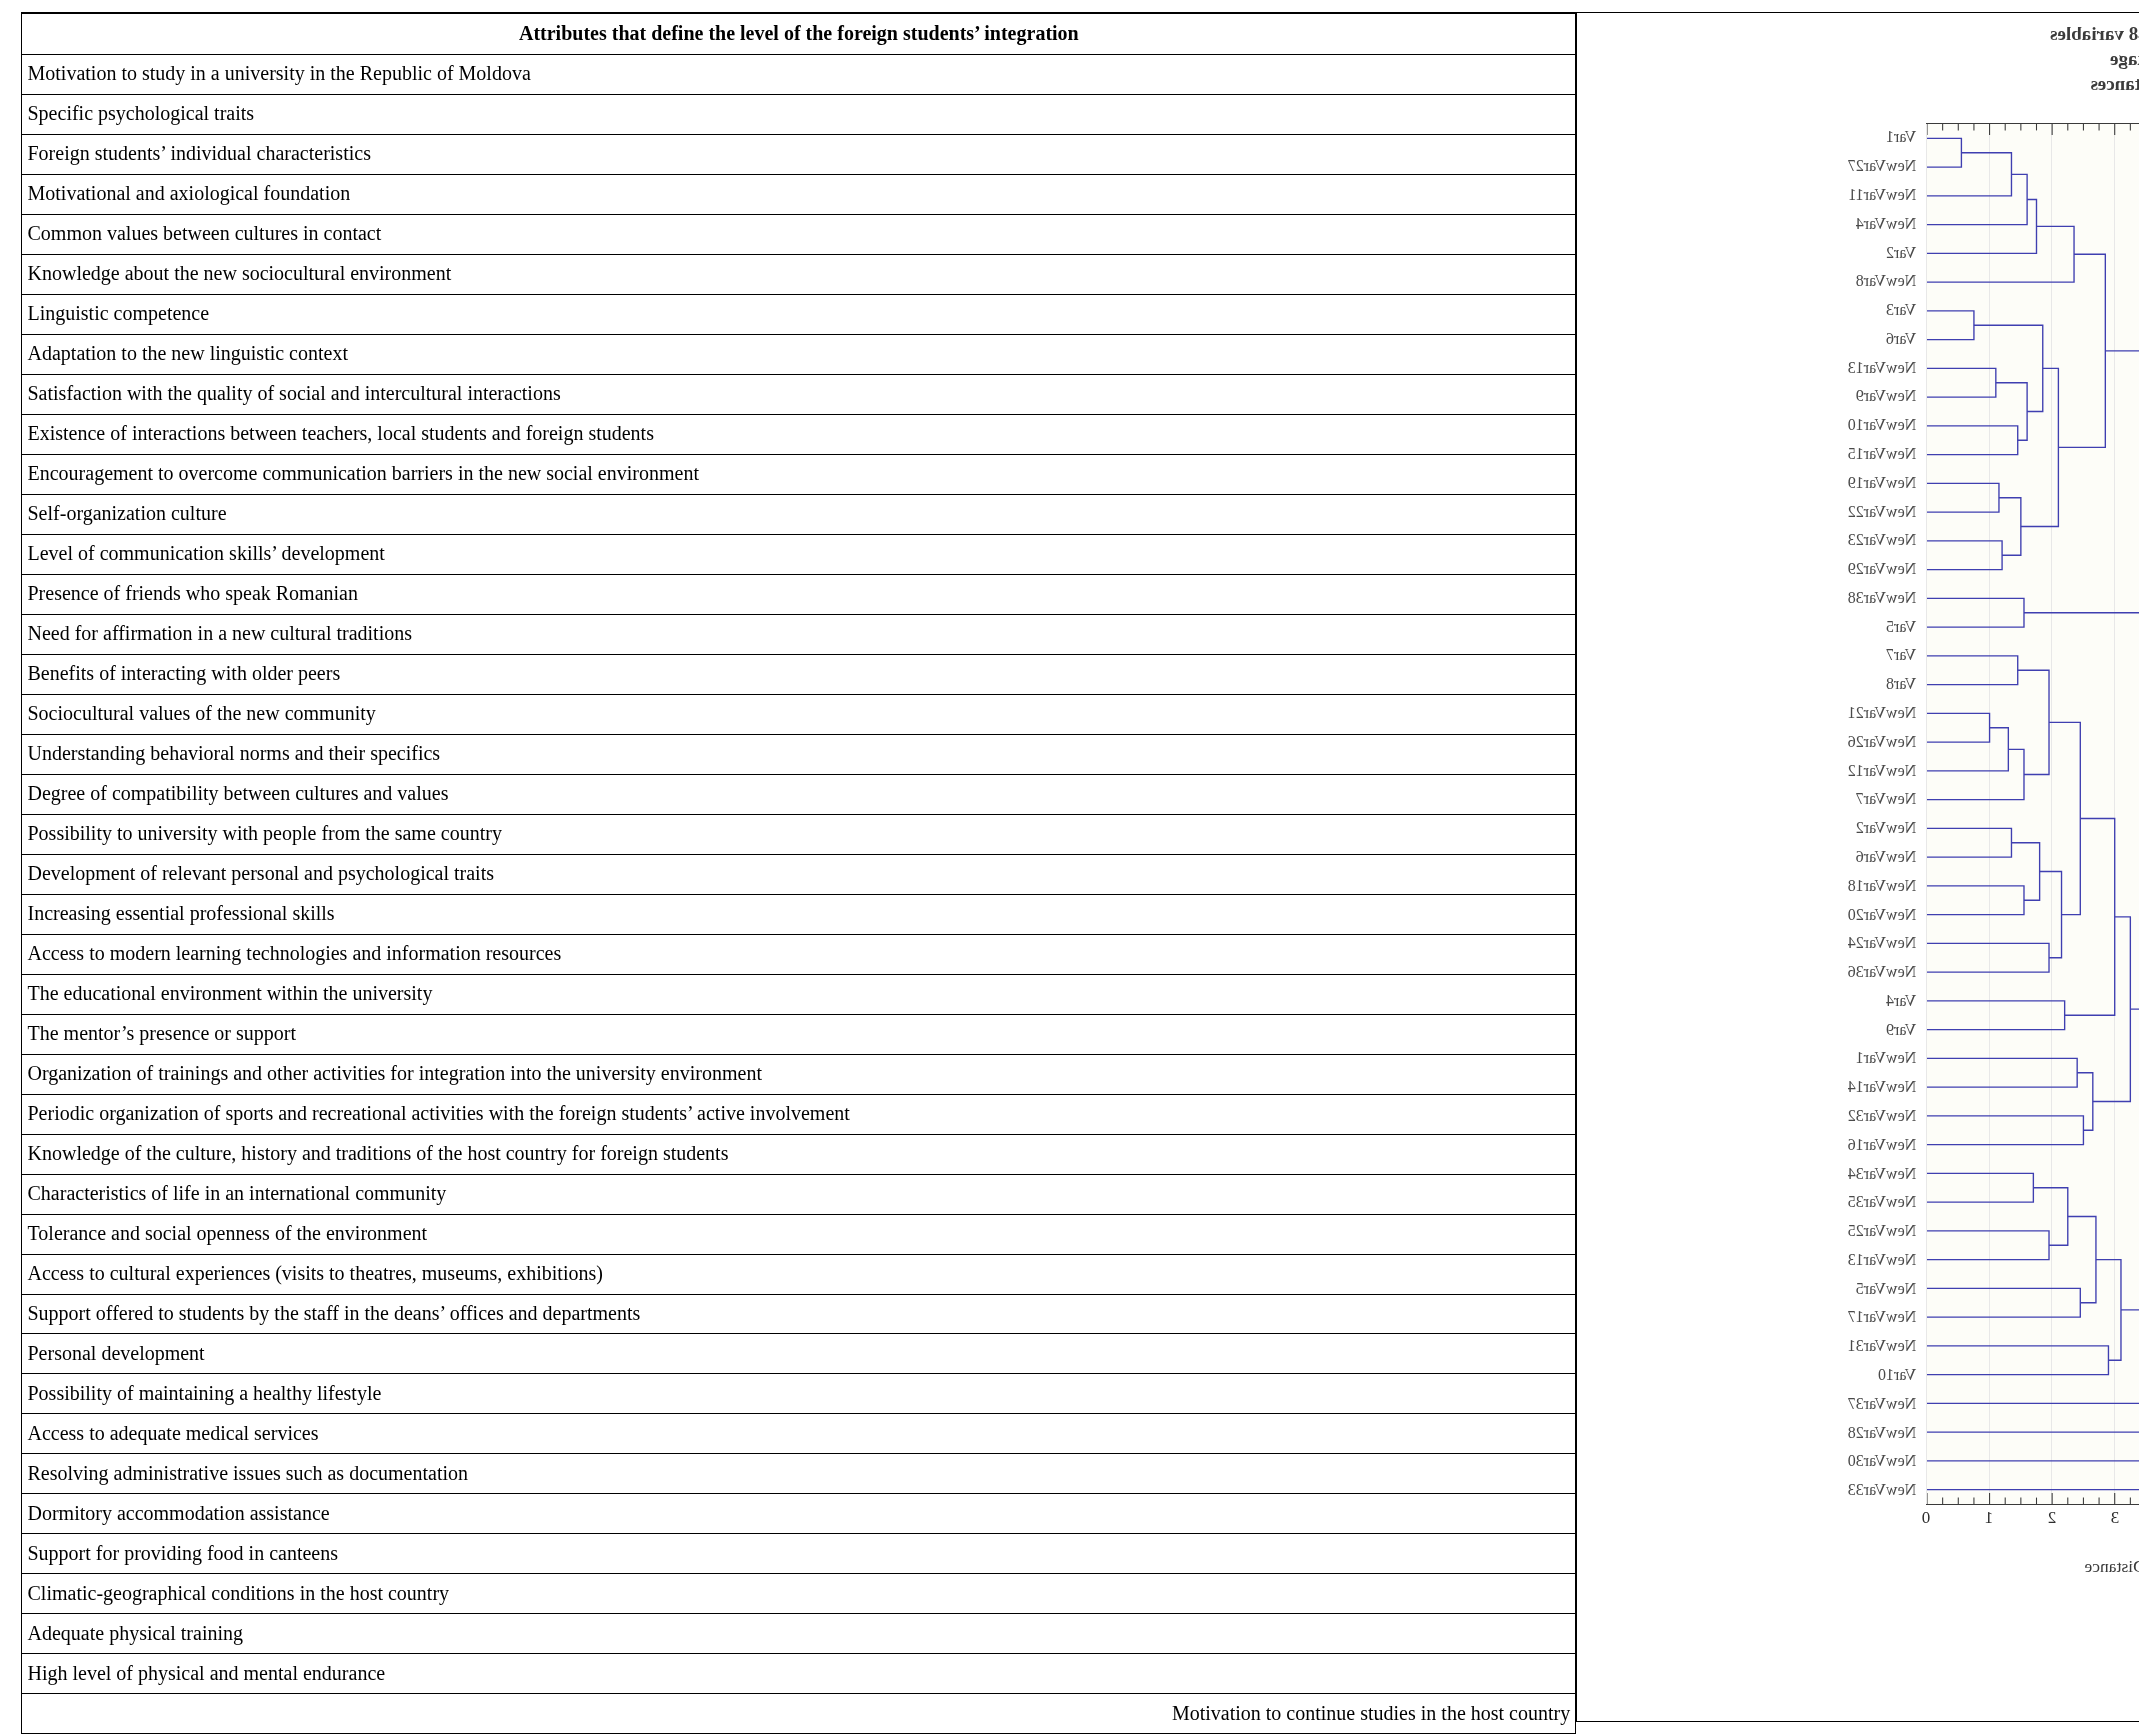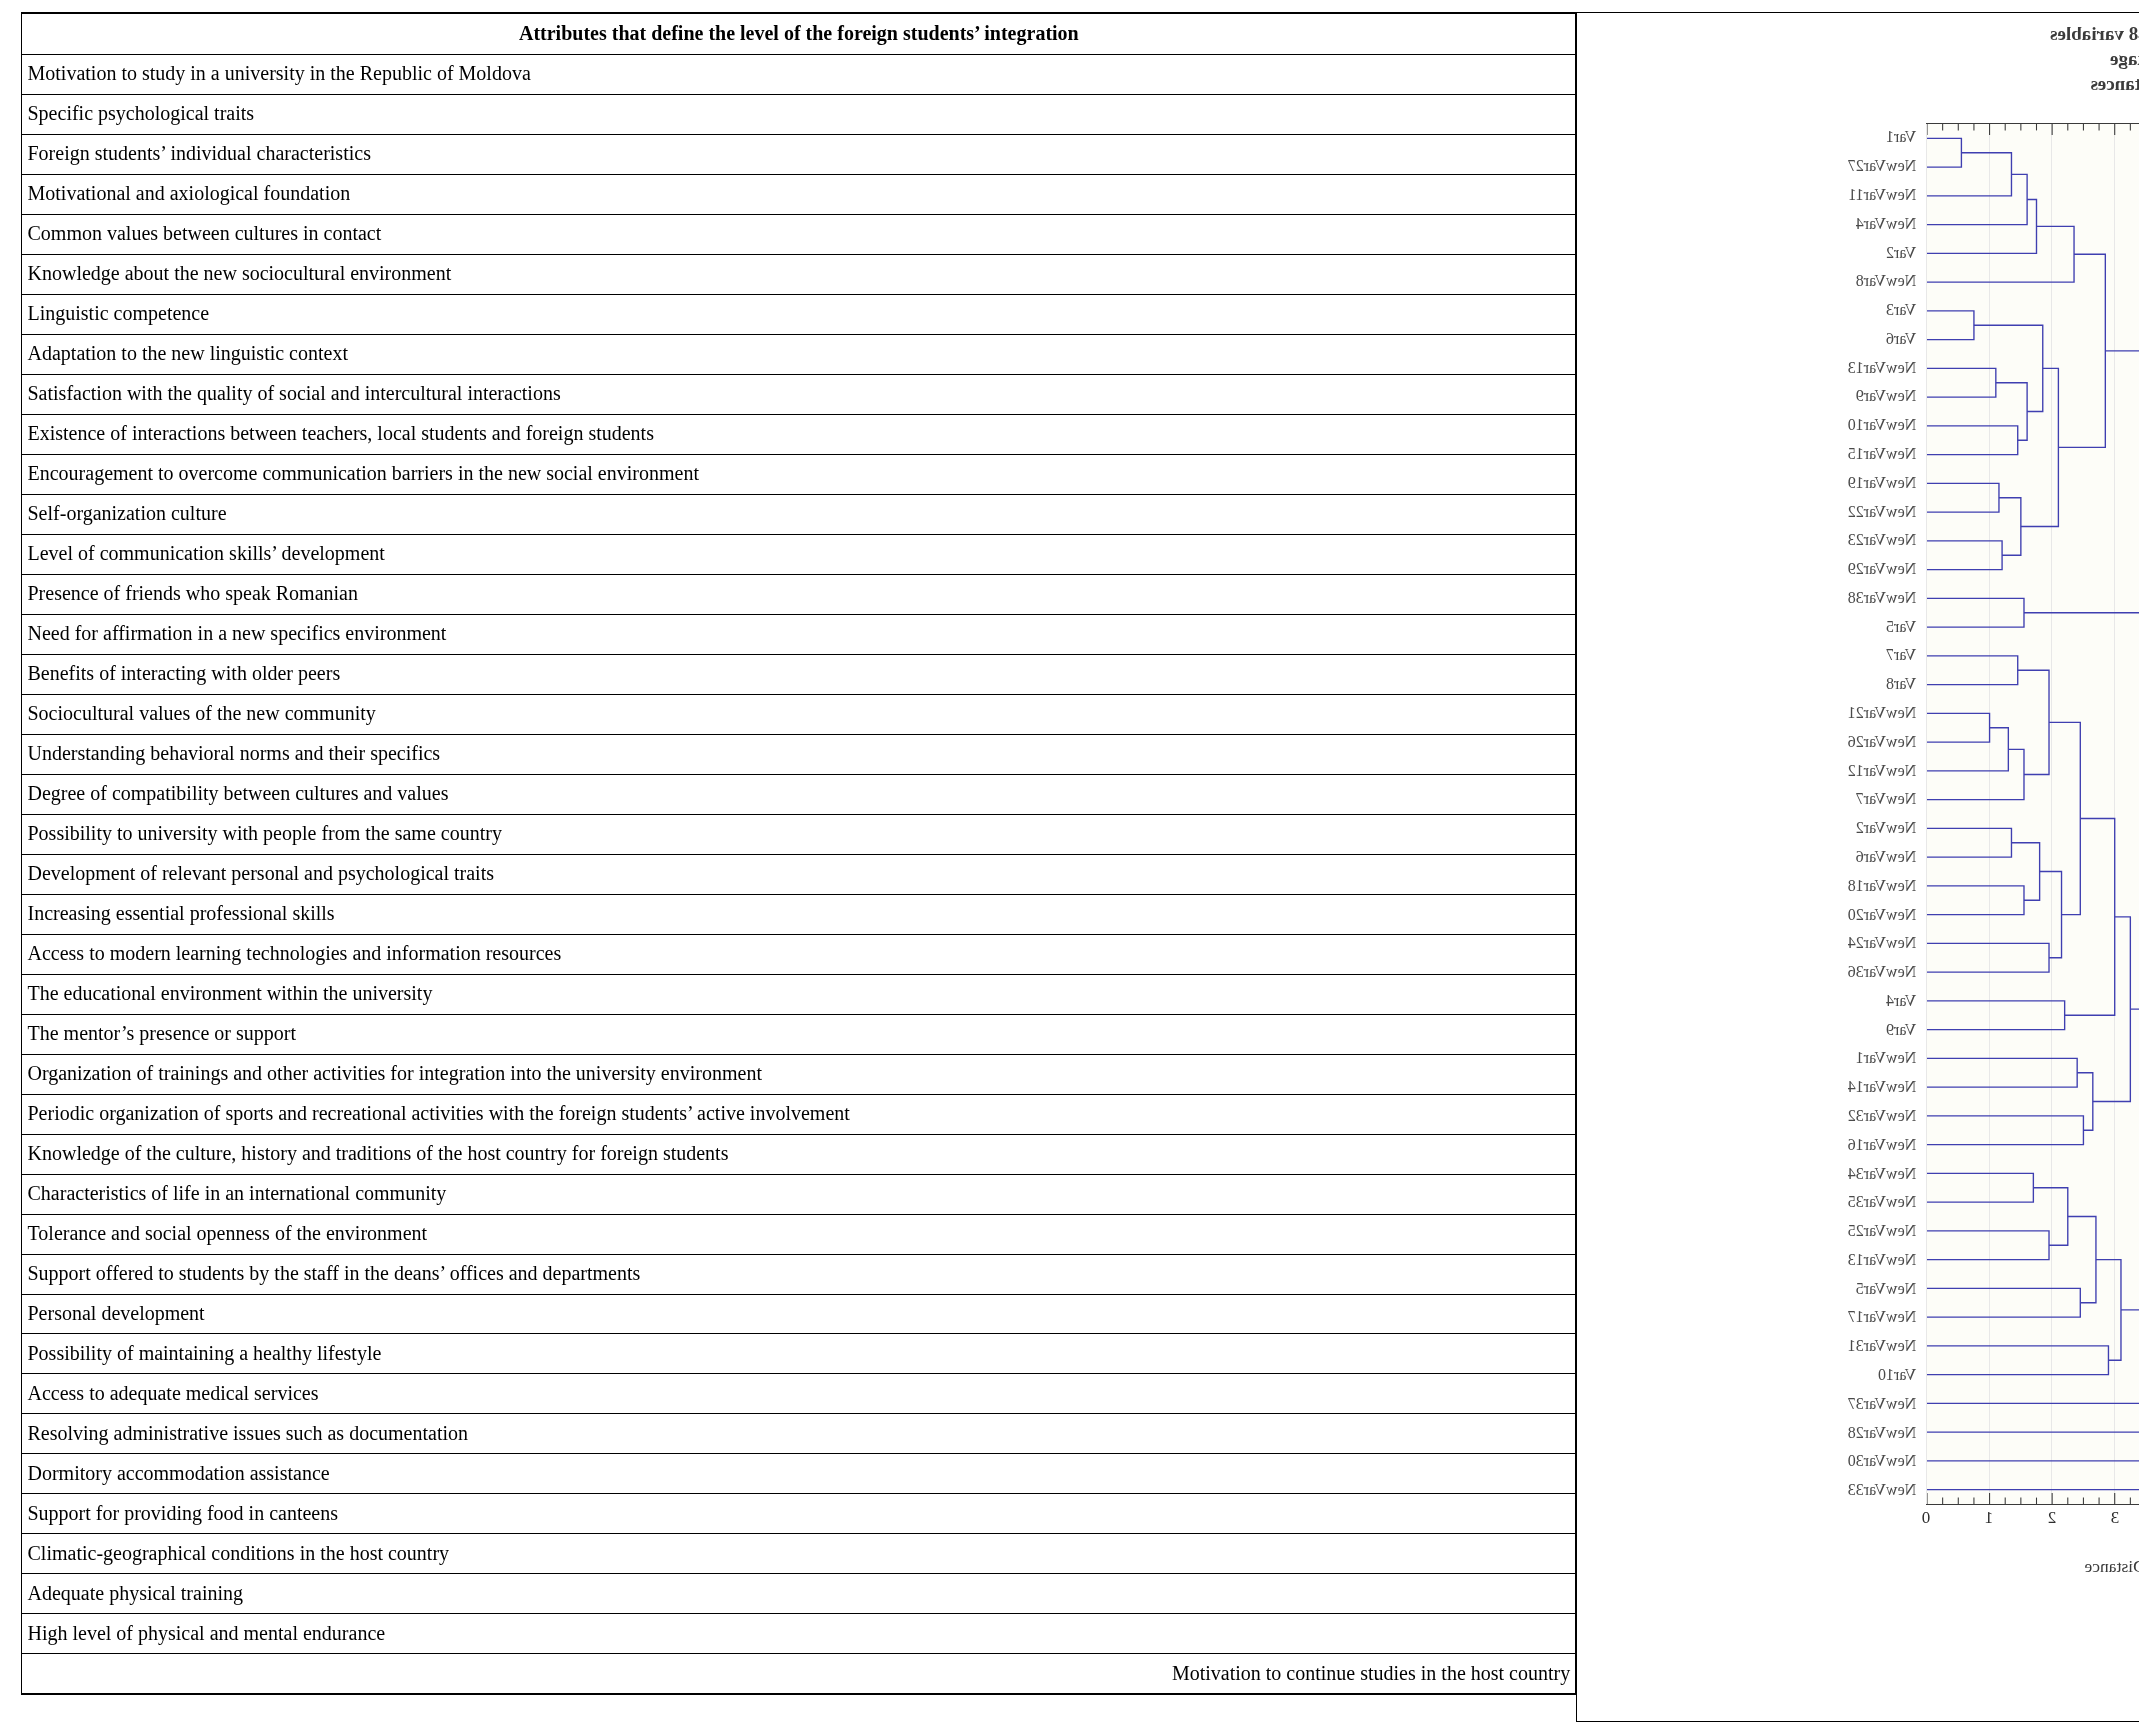--- a/index.html
+++ b/index.html
@@ -155,21 +155,21 @@
         <tr>
           <td>Self-organization culture</td>
         </tr>
         <tr>
           <td>Level of communication skills’ development</td>
         </tr>
         <tr>
           <td>Presence of friends who speak Romanian</td>
         </tr>
         <tr>
-          <td>Need for affirmation in a new specifics environment</td>
+          <td>Need for affirmation in a new cultural traditions</td>
         </tr>
         <tr>
           <td>Benefits of interacting with older peers</td>
         </tr>
         <tr>
           <td>Sociocultural values of the new community</td>
         </tr>
         <tr>
           <td>Understanding behavioral norms and their specifics</td>
         </tr>
@@ -201,20 +201,23 @@
           <td>Periodic organization of sports and recreational activities with the foreign students’ active involvement</td>
         </tr>
         <tr>
           <td>Knowledge of the culture, history and traditions of the host country for foreign students</td>
         </tr>
         <tr>
           <td>Characteristics of life in an international community</td>
         </tr>
         <tr>
           <td>Tolerance and social openness of the environment</td>
+        </tr>
+        <tr>
+          <td>Access to cultural experiences (visits to theatres, museums, exhibitions)</td>
         </tr>
         <tr>
           <td>Support offered to students by the staff in the deans’ offices and departments</td>
         </tr>
         <tr>
           <td>Personal development</td>
         </tr>
         <tr>
           <td>Possibility of maintaining a healthy lifestyle</td>
         </tr>

